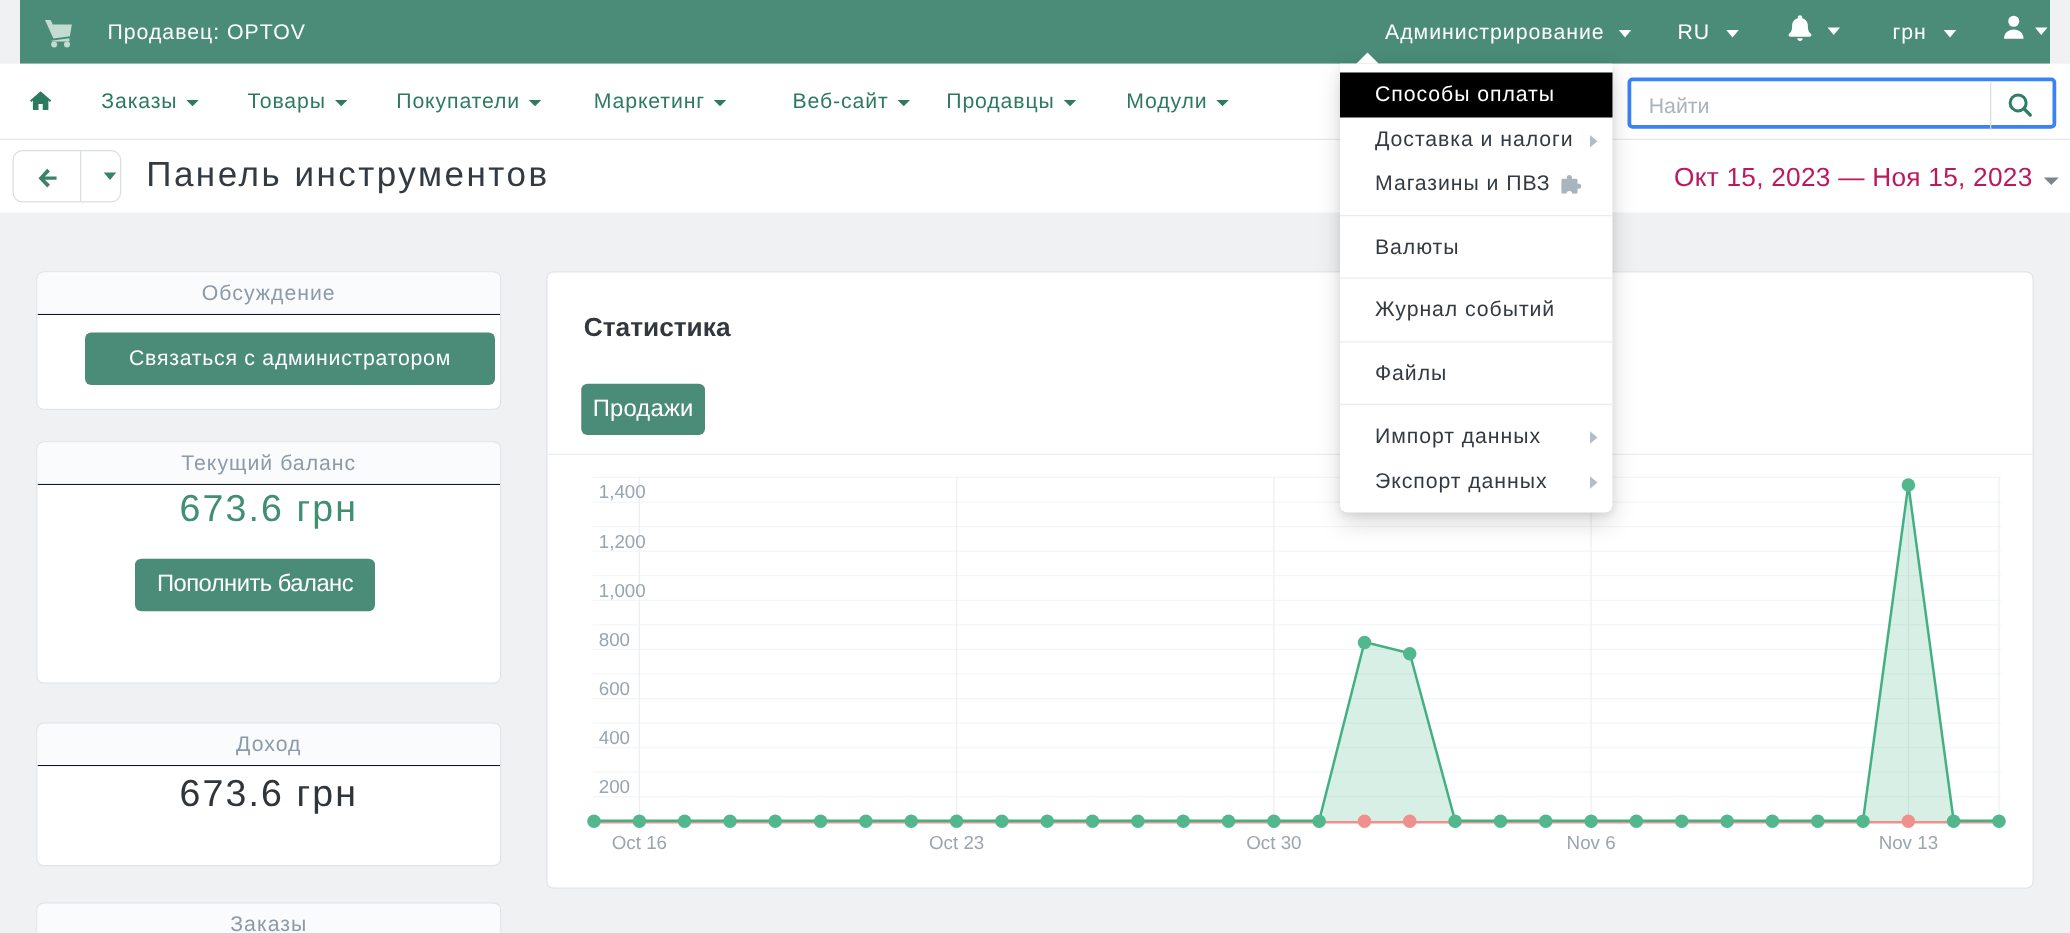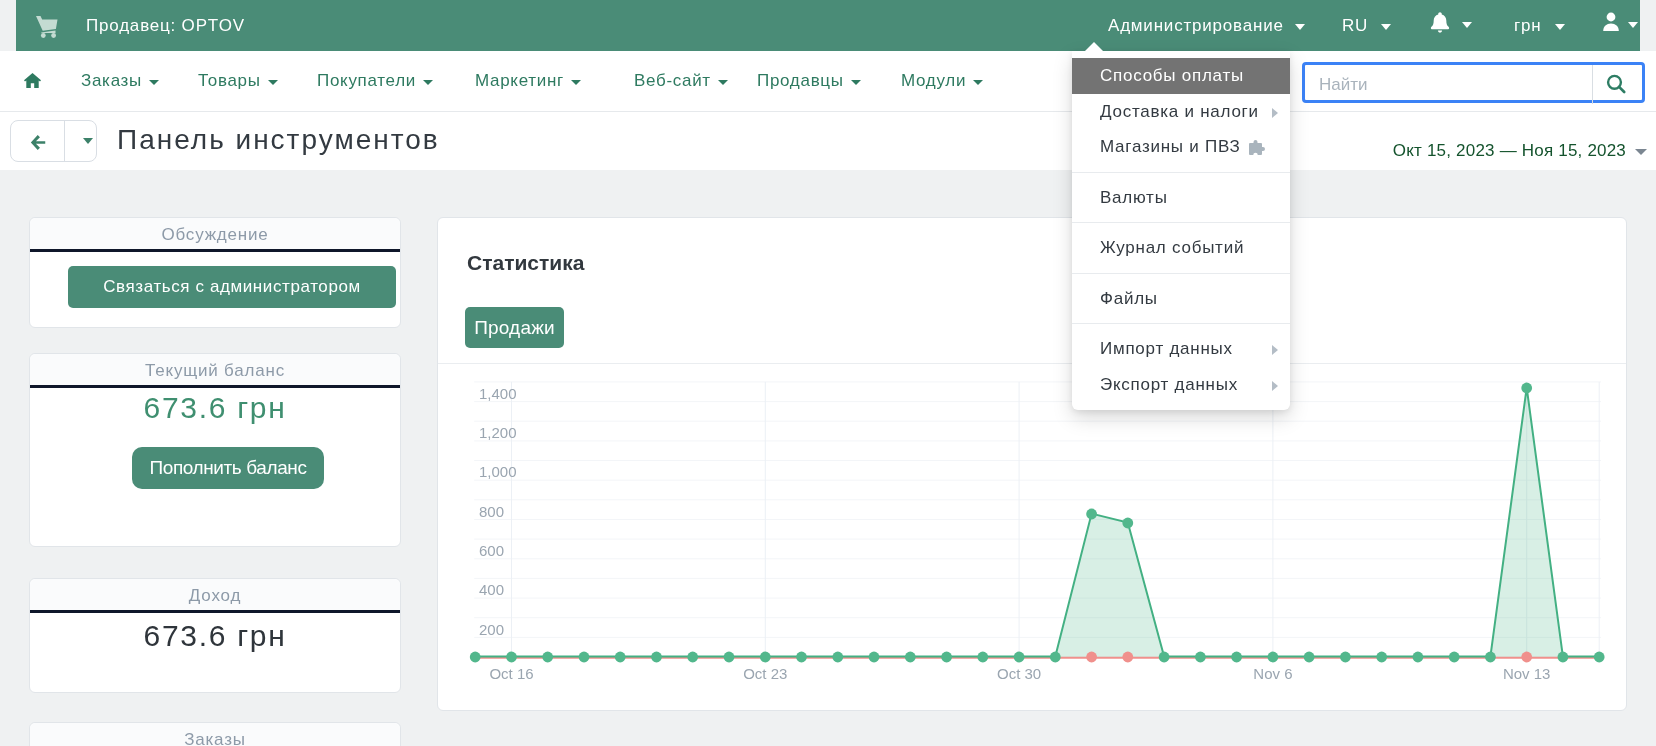--- a/index.html
+++ b/index.html
@@ -21,33 +21,33 @@
 
 
 .search { position:absolute; left:1302px; top:62px; width:343px; height:41px; border:3px solid #3b82f6; border-radius:4px; background:#fff; }
 .search .ph { position:absolute; left:14px; top:10px; font-size:17px; color:#a9b3bc; }
 .search .btn { position:absolute; right:0; top:0; width:50px; height:39px; border-left:1px solid #d9dee3; }
 
 
 .btngroup { position:absolute; left:10px; top:120px; width:87px; height:42px; background:#fff; border:1px solid #d9dee4; border-radius:8px; }
 .btngroup .sep { position:absolute; left:53px; top:0; width:1px; height:40px; background:#d9dee4; }
 .pagetitle { position:absolute; left:117px; top:124px; font-size:28px; color:#333a41; font-weight:500; letter-spacing:2.0px; }
-.daterange { position:absolute; right:9px; top:141px; font-size:17px; color:#14532d; white-space:nowrap; letter-spacing:0.2px; }
+.daterange { position:absolute; right:9px; top:131px; font-size:21px; color:#be185d; white-space:nowrap; letter-spacing:0.2px; }
 .caret-date { display:inline-block; width:0; height:0; border-left:6px solid transparent; border-right:6px solid transparent; border-top:6.5px solid #7b8691; vertical-align:1px; margin-left:9px; }
 
 
 .card { position:absolute; background:#fff; border:1px solid #e1e5e9; border-radius:6px; }
-.card .hd { height:34px; line-height:34px; text-align:center; font-size:17px; color:#8d9aa8; border-bottom:3px solid #0f172a; background:#fafbfc; border-radius:6px 6px 0 0; letter-spacing:0.8px; }
+.card .hd { height:34px; line-height:34px; text-align:center; font-size:17px; color:#8d9aa8; border-bottom:1px solid #0f172a; background:#fafbfc; border-radius:6px 6px 0 0; letter-spacing:0.8px; }
 .gbtn { display:inline-block; background:#4a8c77; color:#fff; font-size:17px; border-radius:5px; text-align:center; letter-spacing:0.6px; }
 
 
 .dropdown { position:absolute; left:1072px; top:51px; width:218px; background:#fff; border-radius:0 0 6px 6px; box-shadow:0 8px 20px rgba(0,0,0,0.15), 0 2px 6px rgba(0,0,0,0.08); padding:7px 0 8px; z-index:50; }
 .dropdown .notch { position:absolute; left:13px; top:-9px; width:0; height:0; border-left:9px solid transparent; border-right:9px solid transparent; border-bottom:9px solid #fff; }
 .dd-item { position:relative; height:35.5px; line-height:35.5px; padding-left:28px; font-size:17px; color:#333a41; white-space:nowrap; letter-spacing:0.75px; }
-.dd-item.sel { background:#737373; color:#fff; }
+.dd-item.sel { background:#000000; color:#fff; }
 .dd-div { height:1px; background:#e8ebee; margin:7px 0; }
 .dd-sub { position:absolute; right:12px; top:14px; width:0; height:0; border-top:5px solid transparent; border-bottom:5px solid transparent; border-left:6px solid #b4bdc6; }
 
 
 .ylab { font-size:15px; fill:#9aa5b0; }
 .xlab { font-size:15px; fill:#9aa5b0; }
 </style>
 </head>
 <body>
 
@@ -109,21 +109,21 @@
 <div class="daterange">Окт 15, 2023 — Ноя 15, 2023<span class="caret-date"></span></div>
 
 <div class="card" style="left:29px; top:217px; width:372px; height:111px;">
   <div class="hd">Обсуждение</div>
   <div class="gbtn" style="position:absolute; left:38px; top:48px; width:328px; height:42px; line-height:42px;">Связаться с администратором</div>
 </div>
 
 <div class="card" style="left:29px; top:353px; width:372px; height:194px;">
   <div class="hd">Текущий баланс</div>
   <div style="position:absolute; left:0; top:37px; width:100%; text-align:center; font-size:30px; color:#3f8f70; letter-spacing:1.7px;">673.6 грн</div>
-  <div class="gbtn" style="position:absolute; left:102px; top:93px; width:192px; height:42px; line-height:42px; font-size:19px; letter-spacing:-0.4px;border-radius:10px;">Пополнить баланс</div>
+  <div class="gbtn" style="position:absolute; left:78px; top:93px; width:192px; height:42px; line-height:42px; font-size:19px; letter-spacing:-0.4px;">Пополнить баланс</div>
 </div>
 
 <div class="card" style="left:29px; top:578px; width:372px; height:115px;">
   <div class="hd">Доход</div>
   <div style="position:absolute; left:0; top:40px; width:100%; text-align:center; font-size:30px; color:#2f353b; letter-spacing:1.7px;">673.6 грн</div>
 </div>
 
 <div class="card" style="left:29px; top:722px; width:372px; height:60px;">
   <div class="hd">Заказы</div>
 </div>

